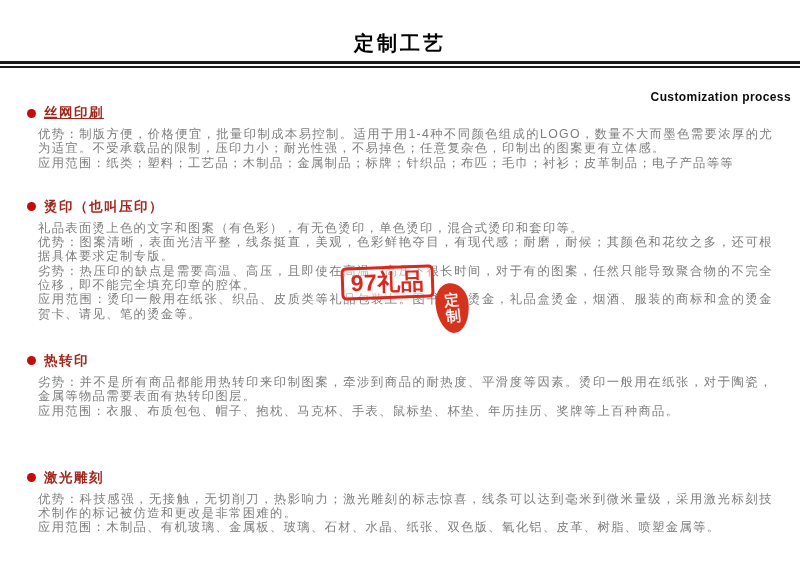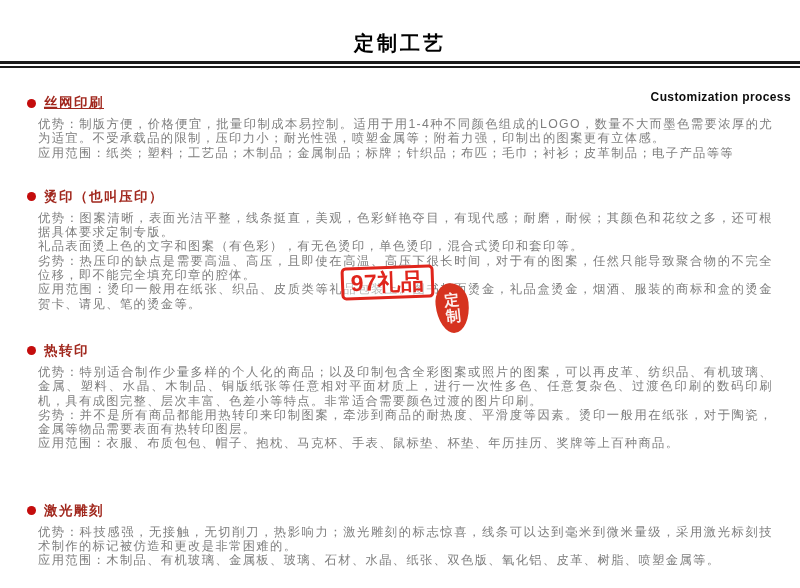--- a/index.html
+++ b/index.html
@@ -17,21 +17,21 @@
     position:absolute; top:47px; right:9px;
     font-size:12px; font-weight:bold; color:#0d0d0d; letter-spacing:0.4px;margin-top:43px;
   }
   .header-rule {
     position:absolute; top:61px; left:0; width:800px; height:2px;
     border-top:3px solid #1b1b1b; border-bottom:2px solid #1b1b1b;
   }
   
   .content { position:absolute; top:68px; left:27px; width:746px; }
   .section { }
-  .section.s1 { margin-top:26px; }
+  .section.s1 { margin-top:36px; }
   .section.s2 { margin-top:28px; }
   .section.s3 { margin-top:31px; }
   .section.s4 { margin-top:51px; }
   .sec-head { display:flex; align-items:center; gap:8px; }
   .bullet {
     width:9px; height:9px; border-radius:50%; background:#c40c0c; flex:0 0 auto;
   }
   .sec-title {
     font-size:13.5px; font-weight:bold; color:#a1281e; letter-spacing:1.5px;
   }
@@ -69,45 +69,44 @@
   <div class="header-rule"></div>
 
   <div class="content">
 
     <div class="section s1">
       <div class="sec-head">
         <span class="bullet"></span>
         <span class="sec-title underlined">丝网印刷</span>
       </div>
       <div class="sec-body">
-        <p class="para">优势：制版方便，价格便宜，批量印制成本易控制。适用于用1-4种不同颜色组成的LOGO，数量不大而墨色需要浓厚的尤为适宜。不受承载品的限制，压印力小；耐光性强，喷塑金属等；附着力强，印制出的图案更有立体感。</p>
+        <p class="para">优势：制版方便，价格便宜，批量印制成本易控制。适用于用1-4种不同颜色组成的LOGO，数量不大而墨色需要浓厚的尤为适宜。不受承载品的限制，压印力小；耐光性强，不易掉色；任意复杂色，印制出的图案更有立体感。</p>
         <p class="para">应用范围：纸类；塑料；工艺品；木制品；金属制品；标牌；针织品；布匹；毛巾；衬衫；皮革制品；电子产品等等</p>
       </div>
     </div>
 
     <div class="section s2">
       <div class="sec-head">
         <span class="bullet"></span>
         <span class="sec-title">烫印（也叫压印）</span>
       </div>
       <div class="sec-body">
+        <p class="para">礼品表面烫上色的文字和图案（有色彩），有无色烫印，单色烫印，混合式烫印和套印等。</p>
         <p class="para">优势：图案清晰，表面光洁平整，线条挺直，美观，色彩鲜艳夺目，有现代感；耐磨，耐候；其颜色和花纹之多，还可根据具体要求定制专版。</p>
-        <p class="para">礼品表面烫上色的文字和图案（有色彩），有无色烫印，单色烫印，混合式烫印和套印等。</p>
         <p class="para">劣势：热压印的缺点是需要高温、高压，且即使在高温、高压下很长时间，对于有的图案，任然只能导致聚合物的不完全位移，即不能完全填充印章的腔体。</p>
         <p class="para">应用范围：烫印一般用在纸张、织品、皮质类等礼品包装上。图书封面烫金，礼品盒烫金，烟酒、服装的商标和盒的烫金贺卡、请见、笔的烫金等。</p>
       </div>
     </div>
 
     <div class="section s3">
       <div class="sec-head">
         <span class="bullet"></span>
         <span class="sec-title">热转印</span>
       </div>
       <div class="sec-body">
-        <p class="para">优势：特别适合制作少量多样的个人化的商品；以及印制包含全彩图案或照片的图案，可以再皮革、纺织品、有机玻璃、金属、塑料、水晶、木制品、铜版纸张等任意相对平面材质上，进行一次性多色、任意复杂色、过渡色印刷的数码印刷机，具有成图完整、层次丰富、色差小等特点。非常适合需要颜色过渡的图片印刷。</p>
         <p class="para">劣势：并不是所有商品都能用热转印来印制图案，牵涉到商品的耐热度、平滑度等因素。烫印一般用在纸张，对于陶瓷，金属等物品需要表面有热转印图层。</p>
         <p class="para">应用范围：衣服、布质包包、帽子、抱枕、马克杯、手表、鼠标垫、杯垫、年历挂历、奖牌等上百种商品。</p>
       </div>
     </div>
 
     <div class="section s4">
       <div class="sec-head">
         <span class="bullet"></span>
         <span class="sec-title">激光雕刻</span>
       </div>

